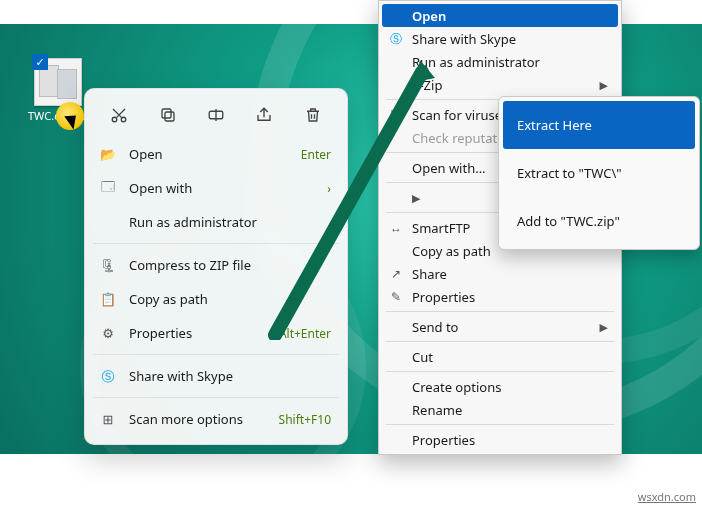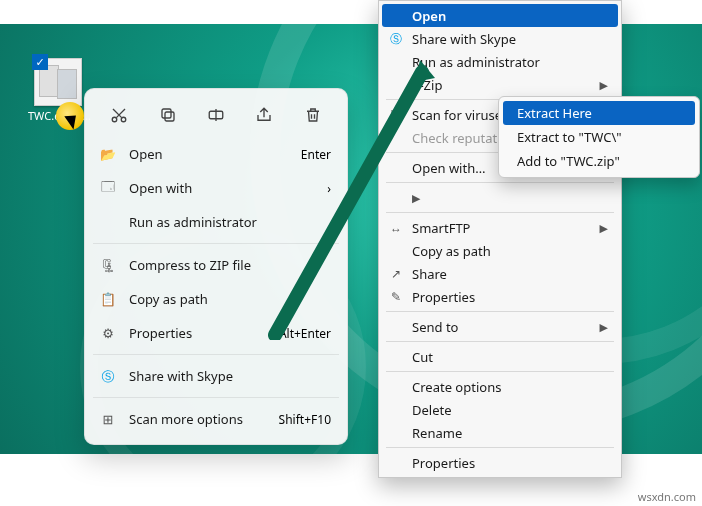--- a/index.html
+++ b/index.html
@@ -31,20 +31,21 @@
   }
   .swirl.s1 { width: 500px; height: 500px; left: 250px; top: -150px; border-width: 30px; border-color: rgba(255,255,255,0.12);}
   .swirl.s2 { width: 350px; height: 350px; left: 400px; top: -60px; border-width: 25px;}
   .swirl.s3 { width: 250px; height: 250px; left: 80px; top: 200px; border-width: 18px;}
   .watermark {
     position: absolute;
     right: 6px;
     bottom: 2px;
     font-size: 11px;
     color: #777;
+    text-decoration: underline;
   }
   
   .desktop-icon {
     position: absolute;
     left: 28px;
     top: 58px;
     width: 60px;
     text-align: center;
     color: #fff;
     font-size: 11px;
@@ -123,21 +124,21 @@
     align-items: center;
     height: 34px;
     padding: 0 10px 0 8px;
     border-radius: 6px;
     gap: 12px;
   }
   .w11-item .emj {
     width: 18px; text-align:center; color:#555; flex:0 0 18px;
   }
   .w11-item .lbl { flex: 1 1 auto; }
-  .w11-item .hint { color: #000000; font-size: 12px; }
+  .w11-item .hint { color: #4d7c0f; font-size: 12px; }
   .sep {
     height: 1px;
     background: rgba(0,0,0,.08);
     margin: 4px 2px;
   }
 
   
   .classic-menu {
     position: absolute;
     left: 378px;
@@ -183,21 +184,21 @@
     border: 1px solid #c9c9c9;
     border-radius: 6px;
     box-shadow: 0 8px 18px rgba(0,0,0,.24);
     padding: 4px;
     z-index: 40;
   }
   .sub-item {
     height: 24px;
     display: flex;
     align-items: center;
-    padding: 0 14px;
+    padding: 12px 14px;
     border-radius: 3px;
   }
   .sub-item.highlight {
     background: #0a64c2;
     color: #fff;
   }
 
   
   .big-arrow {
     position: absolute;
@@ -367,24 +368,20 @@
       <span class="emj"></span>
       <span class="lbl">Cut</span>
     </div>
     <div class="cl-sep"></div>
     <div class="cl-item">
       <span class="emj"></span>
       <span class="lbl">Create options</span>
     </div>
     <div class="cl-item">
       <span class="emj"></span>
-      <span class="lbl">Delete</span>
-    </div>
-    <div class="cl-item">
-      <span class="emj"></span>
       <span class="lbl">Rename</span>
     </div>
     <div class="cl-sep"></div>
     <div class="cl-item">
       <span class="emj"></span>
       <span class="lbl">Properties</span>
     </div>
   </div>
 
 <div class="submenu" id="submenu-7zip">

